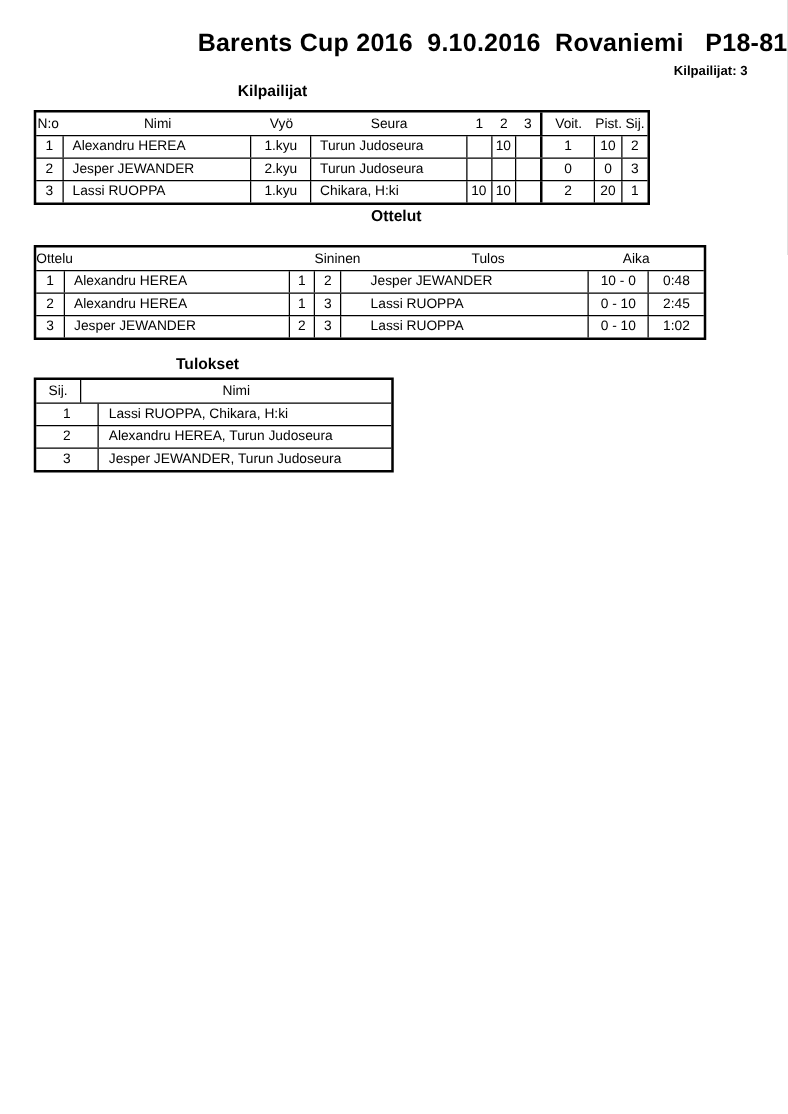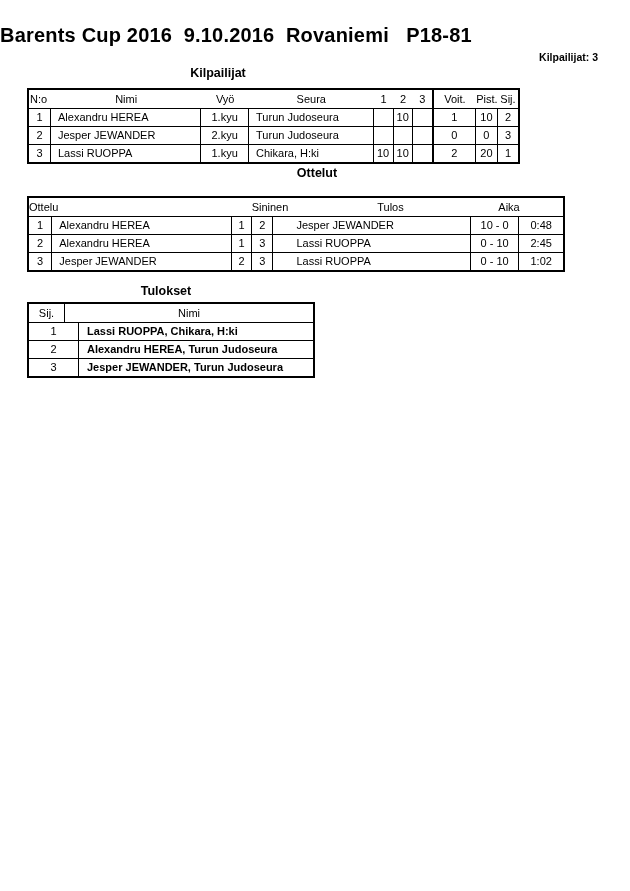--- a/index.html
+++ b/index.html
@@ -7,21 +7,21 @@
   .page{
     position:relative;
     width:630px;height:891px;
     background:#ffffff;
     font-family:"Liberation Sans", sans-serif;
     color:#000;
     overflow:hidden;
   }
   .doc-title{
     position:absolute;top:24px;left:0;width:630px;
-    text-align:left;font-size:20px;font-weight:bold;
+    text-align:right;font-size:20px;font-weight:bold;
     white-space:pre;letter-spacing:0.2px;
   }
   .count-label{
     position:absolute;top:51px;right:32px;
     font-size:10.5px;font-weight:bold;
   }
   .section-heading{
     position:absolute;transform:translateX(-50%);
     font-size:12.5px;font-weight:bold;white-space:nowrap;
   }
@@ -74,21 +74,21 @@
   .t2 .tr > :nth-child(6){width:50px;}
   .t2 .tr > :nth-child(7){width:45px;}
   .t2 .body > :nth-child(2),
   .t2 .body > :nth-child(5){justify-content:flex-start;padding-left:7px;}
   .t2 .thead > :nth-child(1){justify-content:flex-start;padding-left:0;}
 
   
   .t3 .thead > :nth-child(1){width:36px;border-right:1px solid #000;}
   .t3 .thead > :nth-child(2){flex:1;}
   .t3 .body > :nth-child(1){width:50px;}
-  .t3 .body > :nth-child(2){flex:1;justify-content:flex-start;padding-left:8px;font-weight:bold;}
+  .t3 .body > :nth-child(2){flex:1;justify-content:flex-start;padding-left:8px;}
 
   .tbl .tr > :last-child{border-right:0;}
 </style>
 </head>
 <body>
 
 <div class="page">
 
   <div class="doc-title">Barents Cup 2016  9.10.2016  Rovaniemi   P18-81</div>
   <div class="count-label">Kilpailijat: 3</div>

